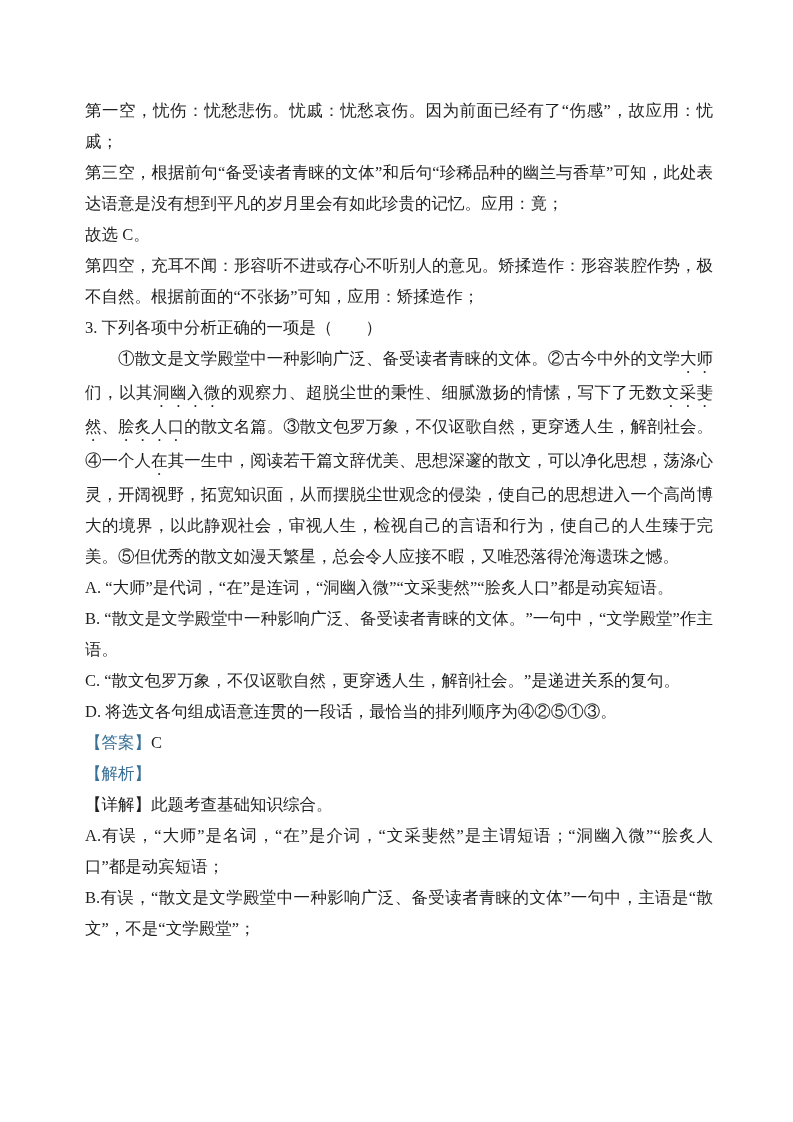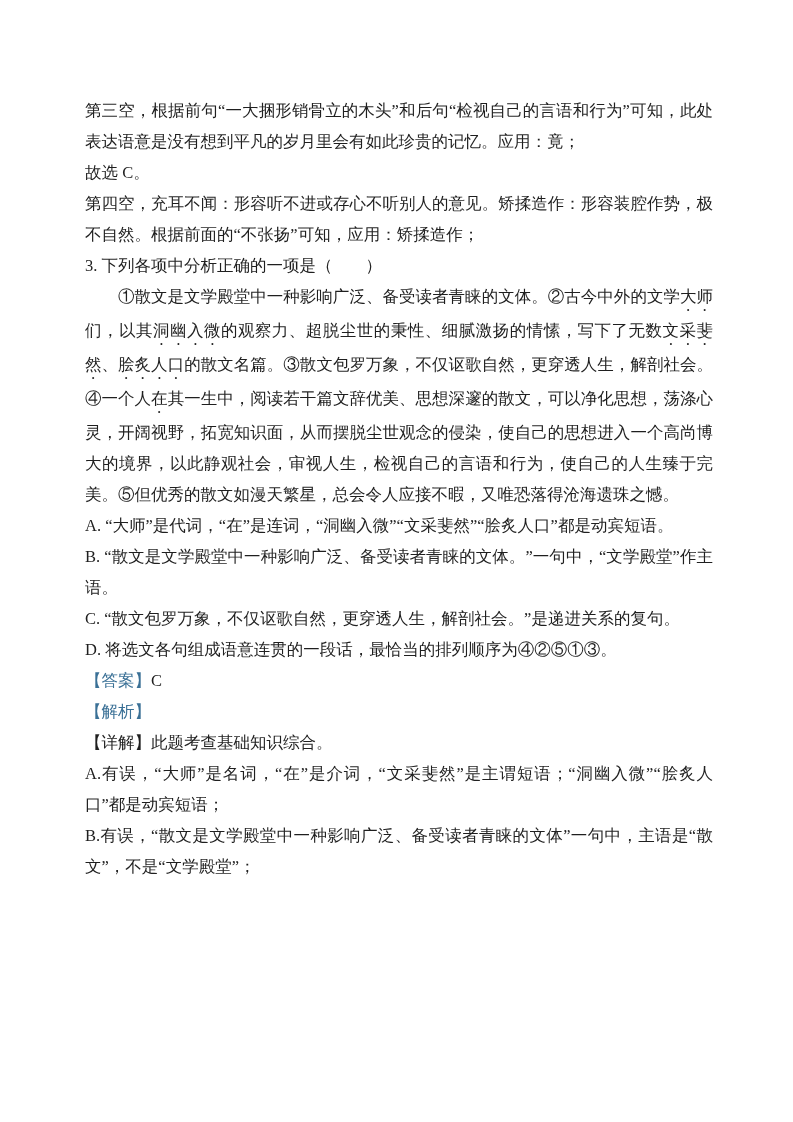--- a/index.html
+++ b/index.html
@@ -41,21 +41,22 @@
     -webkit-text-emphasis-position: under left;
     text-emphasis: filled dot;
     text-emphasis-position: under left;
   }
 </style>
 </head>
 <body>
 
 <div class="page">
   <div class="doc-body">
-      <p class="para"><span>第三空，根据前句“一大捆形销骨立的木头”和后句“检视自己的言语和行为”可知，此处表达语意是没有想到平凡的岁月里会有如此珍贵的记忆。应用：竟；</span></p>
+      <p class="para"><span>第一空，忧伤：忧愁悲伤。忧戚：忧愁哀伤。因为前面已经有了“伤感”，故应用：忧戚；</span></p>
+      <p class="para"><span>第三空，根据前句“备受读者青睐的文体”和后句“珍稀品种的幽兰与香草”可知，此处表达语意是没有想到平凡的岁月里会有如此珍贵的记忆。应用：竟；</span></p>
       <p class="para"><span>故选 C。</span></p>
       <p class="para"><span>第四空，充耳不闻：形容听不进或存心不听别人的意见。矫揉造作：形容装腔作势，极不自然。根据前面的“不张扬”可知，应用：矫揉造作；</span></p>
       <p class="para"><span>3. 下列各项中分析正确的一项是（　　）</span></p>
       <p class="para indent"><span>①散文是文学殿堂中一种影响广泛、备受读者青睐的文体。②古今中外的文学</span><span class="em-dot">大师</span><span>们，以其</span><span class="em-dot">洞幽入微</span><span>的观察力、超脱尘世的秉性、细腻激扬的情愫，写下了无数</span><span class="em-dot">文采斐然</span><span>、</span><span class="em-dot">脍炙人口</span><span>的散文名篇。③散文包罗万象，不仅讴歌自然，更穿透人生，解剖社会。④一个人</span><span class="em-dot">在</span><span>其一生中，阅读若干篇文辞优美、思想深邃的散文，可以净化思想，荡涤心灵，开阔视野，拓宽知识面，从而摆脱尘世观念的侵染，使自己的思想进入一个高尚博大的境界，以此静观社会，审视人生，检视自己的言语和行为，使自己的人生臻于完美。⑤但优秀的散文如漫天繁星，总会令人应接不暇，又唯恐落得沧海遗珠之憾。</span></p>
       <p class="para"><span>A. “大师”是代词，“在”是连词，“洞幽入微”“文采斐然”“脍炙人口”都是动宾短语。</span></p>
       <p class="para"><span>B. “散文是文学殿堂中一种影响广泛、备受读者青睐的文体。”一句中，“文学殿堂”作主语。</span></p>
       <p class="para"><span>C. “散文包罗万象，不仅讴歌自然，更穿透人生，解剖社会。”是递进关系的复句。</span></p>
       <p class="para"><span>D. 将选文各句组成语意连贯的一段话，最恰当的排列顺序为④②⑤①③。</span></p>
       <p class="para"><span class="accent">【答案】</span><span>C</span></p>
       <p class="para"><span class="accent">【解析】</span></p>

